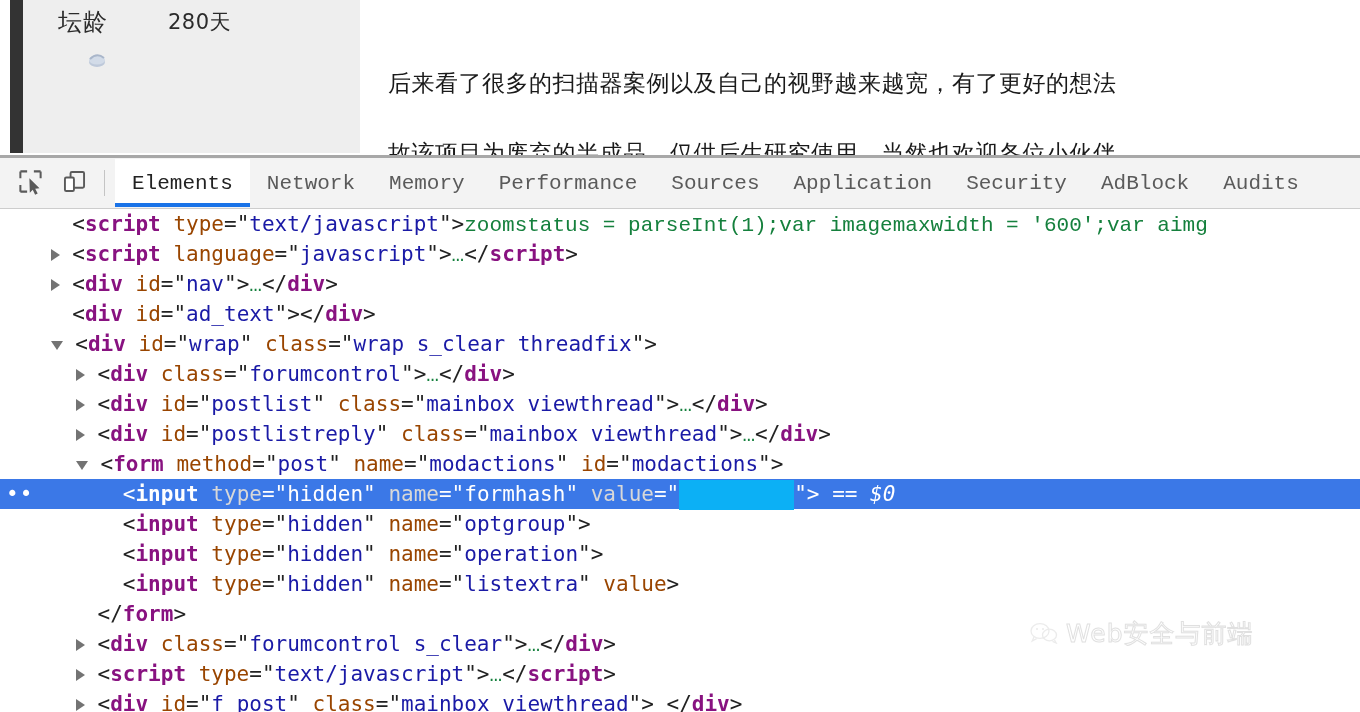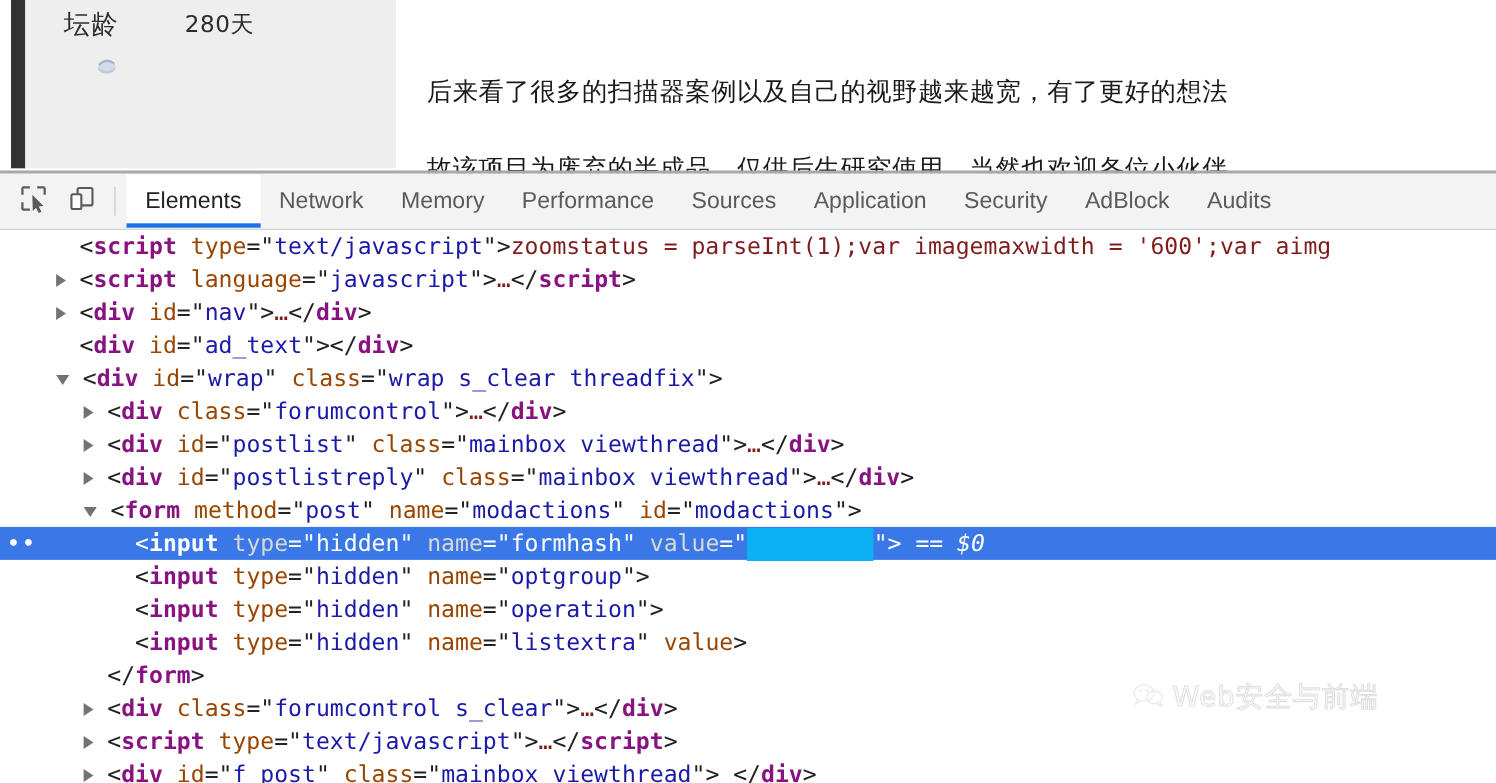--- a/index.html
+++ b/index.html
@@ -73,21 +73,21 @@
     cursor:pointer;
   }
   .dt-icon-btn:first-child { margin-left:8px; }
   .dt-sep {
     width:1px; height:26px; background:#c4c4c4; margin:0 10px 0 8px;
   }
   .dt-tabs { display:flex; align-items:center; height:51px; }
   .dt-tab {
     position:relative; height:48px; padding:0 17px;
     display:flex; align-items:center; justify-content:flex-start;
-    font-family:Liberation Sans, sans-serif;
+    font-family:Liberation Mono, monospace;
     font-size:21px; color:#5a5a5a; cursor:pointer; white-space:nowrap;
   }
   .dt-tab.active { color:#222222; background:#ffffff; }
   .dt-tab.active::after {
     content:""; position:absolute; left:0; right:0; bottom:0;
     height:4px; background:#1a73e8;
   }
 
   
   .dom-tree {
@@ -121,21 +121,21 @@
   }
   .sel-dots {
     position:absolute; left:6px; top:10px;
     color:#ffffff; font-size:21px; line-height:10px; letter-spacing:1px;
     font-family:"DejaVu Sans Mono", monospace;
   }
   
   .tag   { color:#881280;font-weight:bold; }
   .attr  { color:#994500; }
   .val   { color:#1a1aa6; }
-  .txtc  { color:#7f1d1d; }
+  .txtc  { color:#15803d;font-family:Liberation Mono, monospace; }
   .punct { color:#222222; }
   .sel .tag, .sel .attr, .sel .val, .sel .txtc, .sel .punct { color:#ffffff; }
   .sel .attr { color:#d8d8d8; }
   .dollar { color:#ffffff; font-style:italic; }
   .redact {
     display:inline-block; width:115px; height:30px;
     background:#0cb0f5; vertical-align:middle;
   }
 
   

